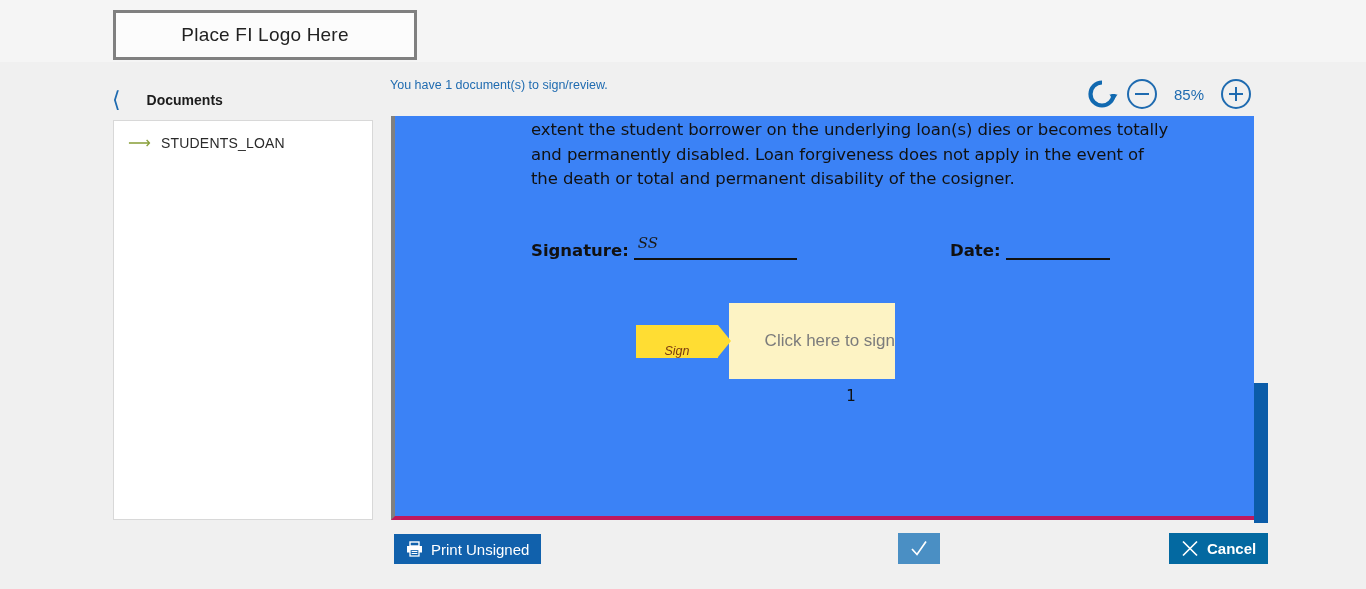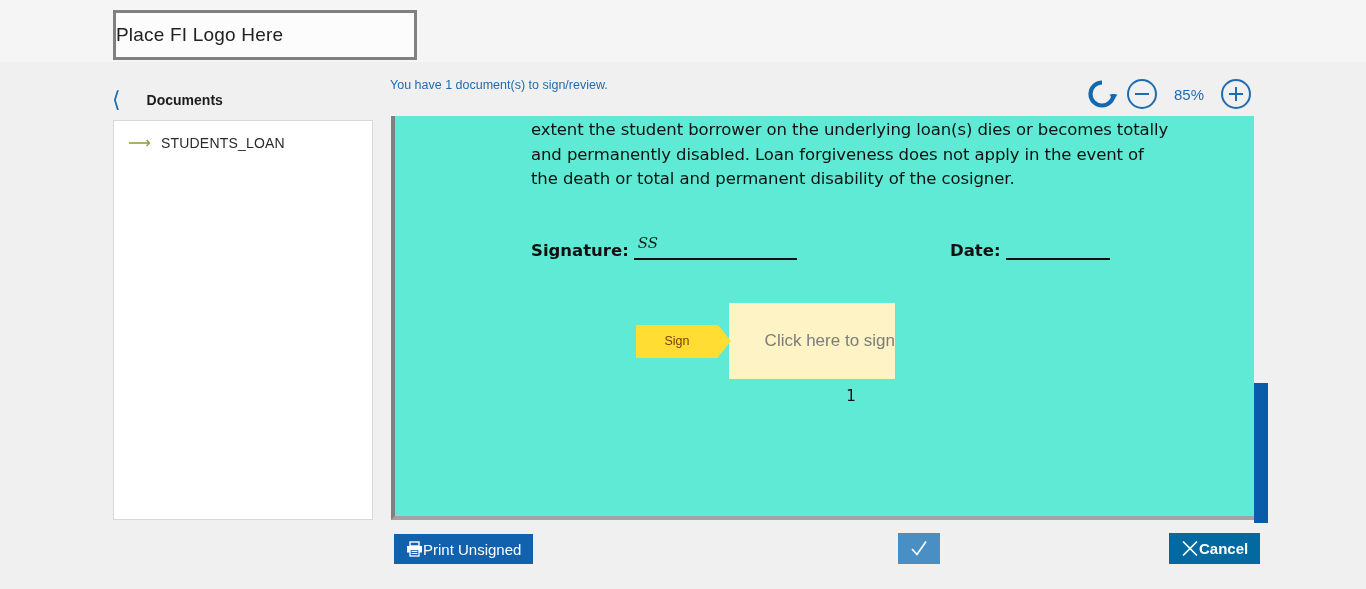--- a/index.html
+++ b/index.html
@@ -25,20 +25,21 @@
   }
   #logo-box {
     position: absolute;
     left: 113px; top: 10px;
     width: 298px;
     height: 44px;
     border: 3px solid #808080;
     background: #fcfcfc;
     display: flex;
     align-items: center;
+    justify-content: center;
   }
   #logo-box span {
     font-size: 19px;
     color: #222;
     letter-spacing: .2px;
   }
 
   
   #header {
     position: absolute;
@@ -156,23 +157,23 @@
     position: absolute;
     left: 391px; top: 116px;
     width: 877px;
     height: 407px;
   }
   #page {
     position: absolute;
     left: 0; top: 0;
     width: 863px;
     height: 404px;
-    background: #5eead4;
+    background: #3b82f6;
     border-left: 4px solid #808080;
-    border-bottom: 4px solid #a3a3a3;
+    border-bottom: 4px solid #be185d;
     box-sizing: border-box;
     overflow: hidden;
   }
   #page-body {
     position: absolute;
     left: 136px; top: 0px;
     width: 640px;
   }
   #para {
     font-family: "DejaVu Sans", sans-serif;
@@ -244,24 +245,25 @@
     left: 105px; top: 187px;
     display: flex;
     align-items: center;
   }
   #sign-tag {
     position: relative;
     width: 82px;
     height: 33px;
     background: #ffdd33;
     display: flex;
-    align-items: center;
+    align-items: flex-end;
     justify-content: center;
     cursor: pointer;
     z-index: 2;
+    font-style: italic;
   }
   #sign-tag .tag-text {
     font-size: 12.5px;
     color: #7a3b12;
   }
   #sign-tag:after {
     content: "";
     position: absolute;
     right: -13px; top: 0;
     width: 0; height: 0;
@@ -311,20 +313,21 @@
     height: 140px;
     background: #0b5ca8;
     cursor: pointer;
   }
 
   
   .btn {
     position: absolute;
     display: flex;
     align-items: center;
+    gap: 8px;
     height: 30px;
     padding: 0 12px;
     color: #ffffff;
     font-size: 15px;
     box-sizing: border-box;
     cursor: pointer;
     user-select: none;
   }
   #btn-print {
     left: 394px; top: 534px;

